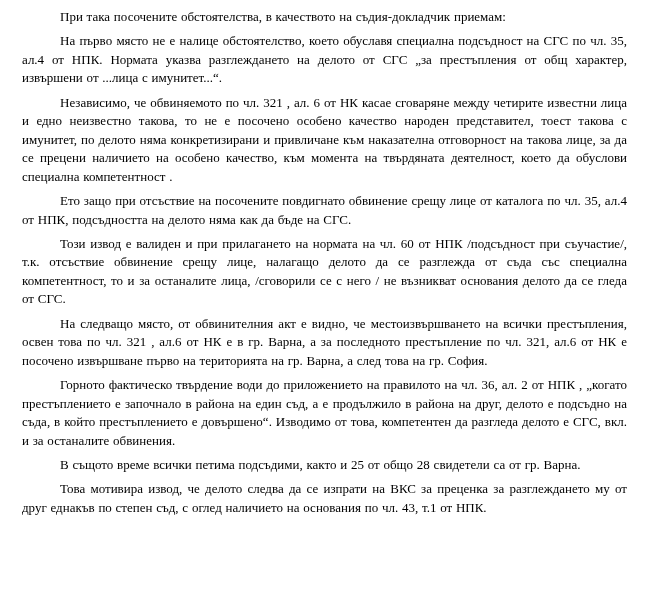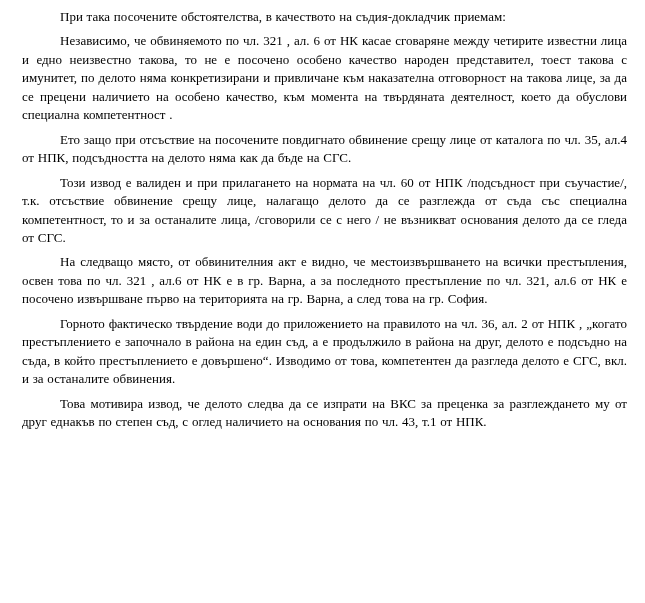--- a/index.html
+++ b/index.html
@@ -31,20 +31,22 @@
   }
   .para:last-child {
     margin-bottom: 0;
   }
 </style>
 </head>
 <body>
 
 <div id="document-page">
   <p class="para">При така посочените обстоятелства, в качеството на съдия-докладчик приемам:</p>
+  <p class="para">На първо място не е налице обстоятелство, което обуславя специална подсъдност на СГС по чл. 35, ал.4 от НПК. Нормата указва разглеждането на делото от СГС „за престъпления от общ характер, извършени от ...лица с имунитет...“.</p>
   <p class="para">Независимо, че обвиняемото по чл. 321 , ал. 6 от НК касае  сговаряне между четирите известни лица  и едно неизвестно такова, то не е посочено особено качество народен представител, тоест такова с имунитет,  по делото няма конкретизирани  и привличане към наказателна отговорност  на такова лице,  за да се прецени наличието на особено качество, към момента на твърдяната деятелност, което да обуслови специална компетентност .</p>
   <p class="para">Ето защо  при отсъствие на посочените повдигнато обвинение срещу лице от  каталога по чл. 35, ал.4 от НПК, подсъдността на делото няма как да бъде на СГС.</p>
   <p class="para">Този извод е валиден и при прилагането на нормата на чл. 60 от НПК /подсъдност при съучастие/,  т.к. отсъствие обвинение срещу лице, налагащо делото да се разглежда  от съда със специална компетентност, то и за останалите лица, /сговорили се с него /  не възникват основания делото да се гледа от СГС.</p>
   <p class="para">На следващо място,  от обвинителния акт е видно, че местоизвършването на всички престъпления, освен това по чл. 321 , ал.6 от НК е в гр. Варна, а за последното престъпление по чл. 321, ал.6 от НК е посочено извършване  първо на територията на гр. Варна, а след това на гр. София.</p>
   <p class="para">Горното фактическо твърдение води до приложението на правилото на чл.  36, ал. 2 от НПК ,  „когато престъплението е започнало в района на един съд, а е продължило в района на друг, делото е подсъдно на съда, в който престъплението е довършено“. Изводимо от това, компетентен да разгледа делото е СГС, вкл. и за останалите обвинения.</p>
+  <p class="para">В същото време всички петима подсъдими, както и 25 от общо 28 свидетели са  от гр. Варна.</p>
   <p class="para">Това мотивира извод, че делото следва да се изпрати на ВКС за преценка  за разглеждането  му от друг еднакъв по степен съд, с оглед наличието на основания по чл. 43, т.1 от НПК.</p>
 
 </div>
 
 </body></html>

